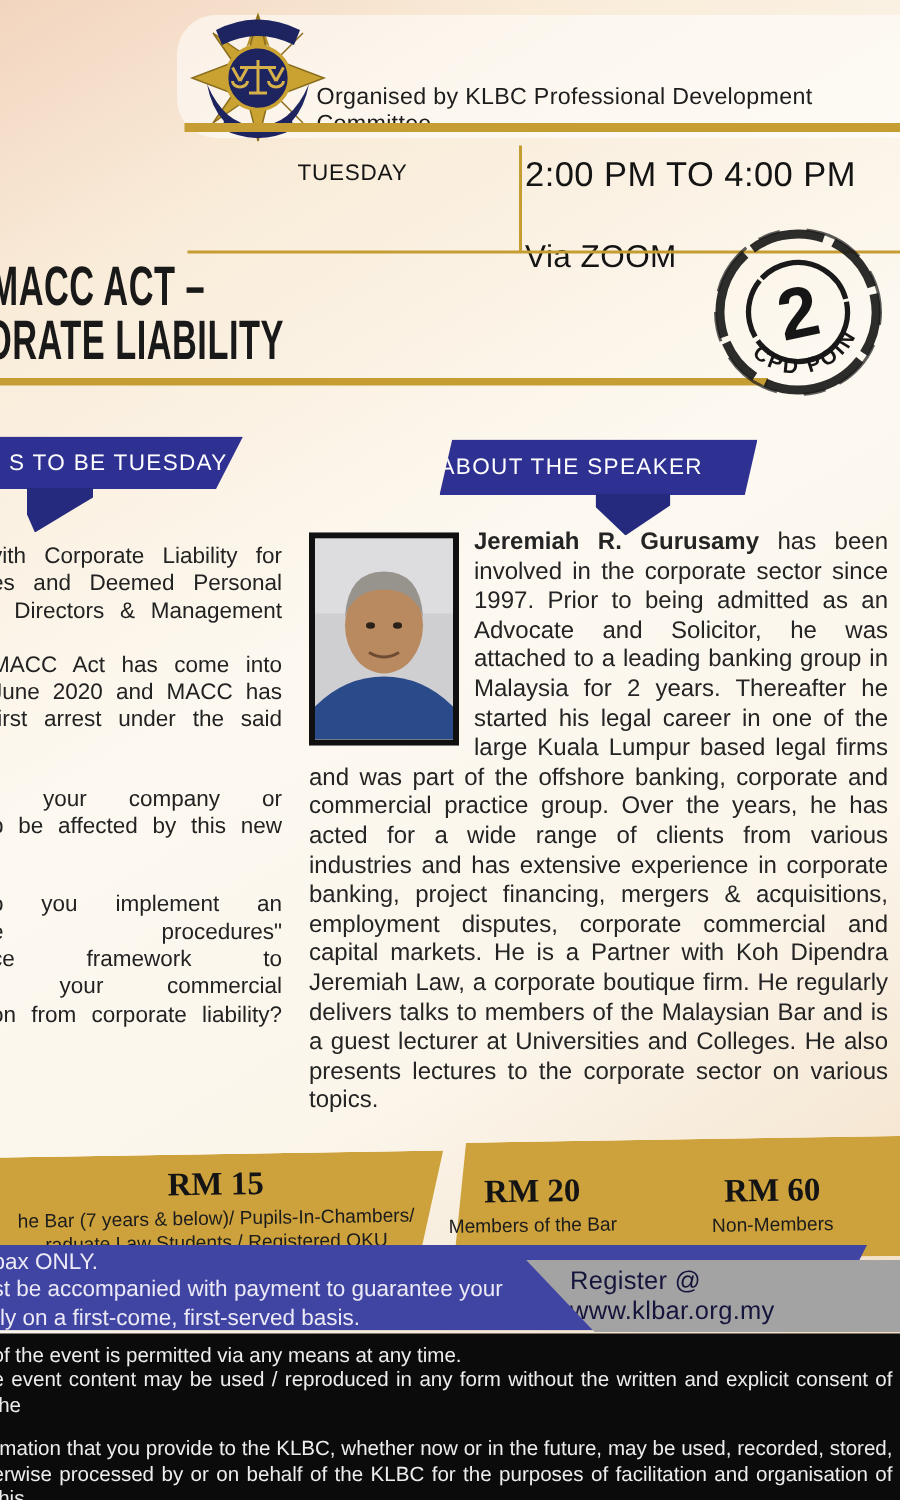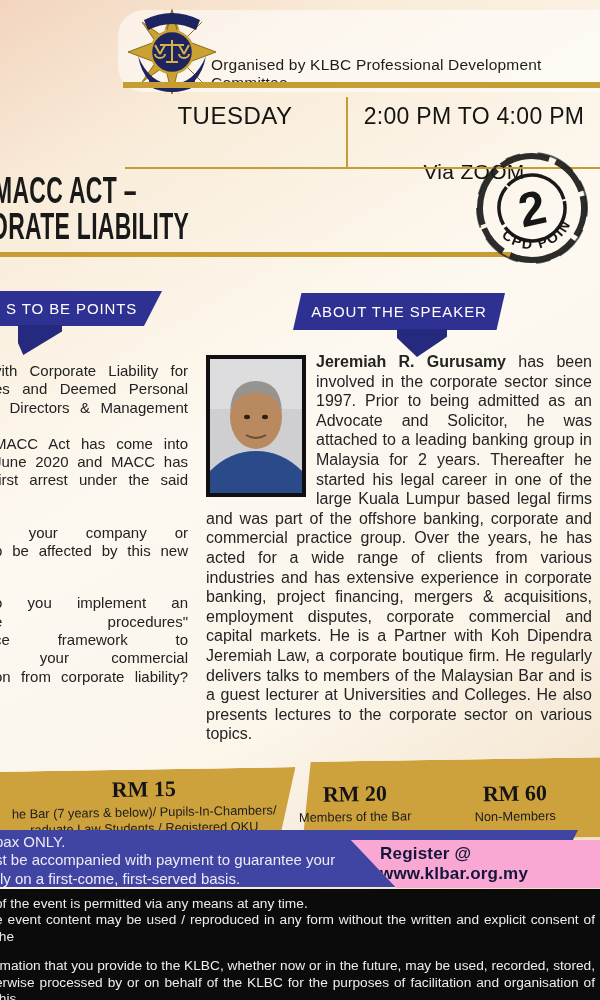--- a/index.html
+++ b/index.html
@@ -10,42 +10,42 @@
   }
   .abs{position:absolute;}
 
   
   .header-panel{left:118px;top:10px;width:482px;height:82px;background:rgba(255,255,255,.55);border-radius:26px 0 0 26px;}
   .logo{left:124px;top:4px;width:96px;height:96px;}
   .organiser{left:211px;top:56px;width:386px;font-size:15.5px;letter-spacing:.2px;color:#1d1d1d;}
   .gold-bar{left:123px;top:82px;width:477px;height:6px;background:#c59d33;}
 
   
-  .sched-day{left:125px;top:102px;width:220px;text-align:center;font-size:24px;line-height:28px;font-weight:500;color:#141414;letter-spacing:.5px;}
+  .sched-day{left:125px;top:102px;width:220px;text-align:center;font-size:15px;line-height:28px;font-weight:500;color:#141414;letter-spacing:.5px;}
   .sched-divider{left:346px;top:97px;width:2px;height:71px;background:#c59d33;}
-  .sched-time{left:350px;top:102px;width:248px;text-align:center;font-size:23px;line-height:28px;font-weight:500;color:#141414;letter-spacing:.3px;}
+  .sched-time{left:350px;top:102px;width:248px;text-align:left;font-size:23px;line-height:28px;font-weight:500;color:#141414;letter-spacing:.3px;}
   .sched-time .platform{font-size:21px;margin-top:28px;}
 
   
   .thin-line{left:125px;top:167px;width:475px;height:2px;background:#c59d33;}
   .title1{left:-7px;top:170px;}
   .title2{left:-10px;top:206px;}
   .title-l{display:inline-block;transform-origin:left top;transform:scaleX(.62);white-space:nowrap;
     font-weight:700;font-size:37px;letter-spacing:.5px;color:#191919;}
   .thick-line{left:0;top:252px;width:512px;height:5px;background:#c59d33;}
 
   
   .stamp{left:470px;top:146px;width:124px;height:124px;transform:rotate(-12deg);}
 
   
   .ribbon{background:#2e3192;color:#fff;display:flex;align-items:center;box-sizing:border-box;
     font-size:15px;letter-spacing:.9px;filter:drop-shadow(2px 3px 2px rgba(60,60,60,.35));}
   .ribbon-left{left:-18px;top:291px;width:180px;height:35px;clip-path:polygon(0 0,100% 0,90% 100%,0 100%);padding-left:24px;}
   .fold-left{left:18px;top:325px;width:44px;height:30px;background:#252a7e;clip-path:polygon(0 0,100% 0,100% 22%,12% 100%,0 60%);}
-  .ribbon-right{left:293px;top:293px;width:212px;height:37px;clip-path:polygon(4% 0,100% 0,96% 100%,0 100%);justify-content:center;}
+  .ribbon-right{left:293px;top:293px;width:212px;height:37px;clip-path:polygon(4% 0,100% 0,96% 100%,0 100%);}
   .fold-right{left:397px;top:329px;width:50px;height:28px;background:#252a7e;clip-path:polygon(0 0,100% 0,100% 28%,40% 100%,0 32%);}
 
   
   .topics{left:-6px;top:362px;width:194px;font-size:15px;line-height:18.3px;color:#222;}
   .tl{text-align:justify;text-align-last:justify;}
   .gA{margin-top:18px;}
   .gB{margin-top:34px;}
 
   
   .bio{left:206px;top:352px;width:386px;font-size:16px;line-height:19.6px;text-align:justify;color:#242424;}
@@ -60,23 +60,23 @@
   .tier .price{font-family:"Liberation Serif",serif;font-weight:700;font-size:22px;}
   .tier .desc{font-size:12.8px;line-height:16px;margin-top:2px;color:#1c1c1c;}
   .t1{left:10px;top:12px;width:292px;}
   .t2{left:292px;top:20px;width:150px;}
   .t3{left:452px;top:22px;width:150px;}
 
   
   .reg-banner{left:0;top:830px;width:578px;height:57px;background:#4044a2;color:#eceaf6;
     clip-path:polygon(0 0,100% 0,95% 100%,0 100%);font-size:15px;line-height:18.4px;}
   .reg-inner{margin:3px 0 0 -5px;}
-  .register{left:332px;top:840px;width:268px;height:48px;background:#f9a8d4;
+  .register{left:332px;top:840px;width:268px;height:48px;background:#a3a3a3;
     clip-path:polygon(7% 0,100% 0,100% 100%,24% 100%);display:flex;align-items:center;justify-content:center;
-    box-sizing:border-box;padding-left:48px;font-weight:700;font-size:17px;color:#15153c;letter-spacing:.2px;}
+    box-sizing:border-box;padding-left:48px;font-weight:400;font-size:17px;color:#15153c;letter-spacing:.2px;}
 
   
   .disclaimer{left:0;top:889px;width:600px;height:111px;background:#0b0b0b;color:#ededed;}
   .disc-inner{margin:7px 0 0 -5px;width:600px;font-size:13.7px;line-height:16.4px;}
   .dj{text-align:justify;text-align-last:justify;}
   .dgap{margin-top:13px;}
 </style>
 </head>
 <body>
 
@@ -130,21 +130,21 @@
     <circle cx="60" cy="60" r="33" fill="none" stroke="#1a1a1a" stroke-width="3.5" stroke-dasharray="90 3 40 2 70 4"></circle>
     <text x="60" y="77" text-anchor="middle" font-family="Liberation Sans, sans-serif" font-weight="700" font-size="48" fill="#161616">2</text>
     <path id="cpdArc" d="M 22 78 A 43 43 0 0 0 98 78" fill="none"></path>
     <text font-family="Liberation Sans, sans-serif" font-weight="700" font-size="14" letter-spacing="2" fill="#161616">
       <textPath href="#cpdArc" startOffset="4">CPD POINTS</textPath>
     </text>
   </g>
 </svg>
 
 <div class="abs ribbon ribbon-left">
-  <span>S TO BE POINTS</span>
+  <span>S TO BE TUESDAY</span>
 </div>
 <div class="abs fold-left"></div>
 
 <div class="abs ribbon ribbon-right">
   <span>ABOUT THE SPEAKER</span>
 </div>
 <div class="abs fold-right"></div>
 
 <div class="abs topics">
   <div class="tl">vith Corporate Liability for</div>

